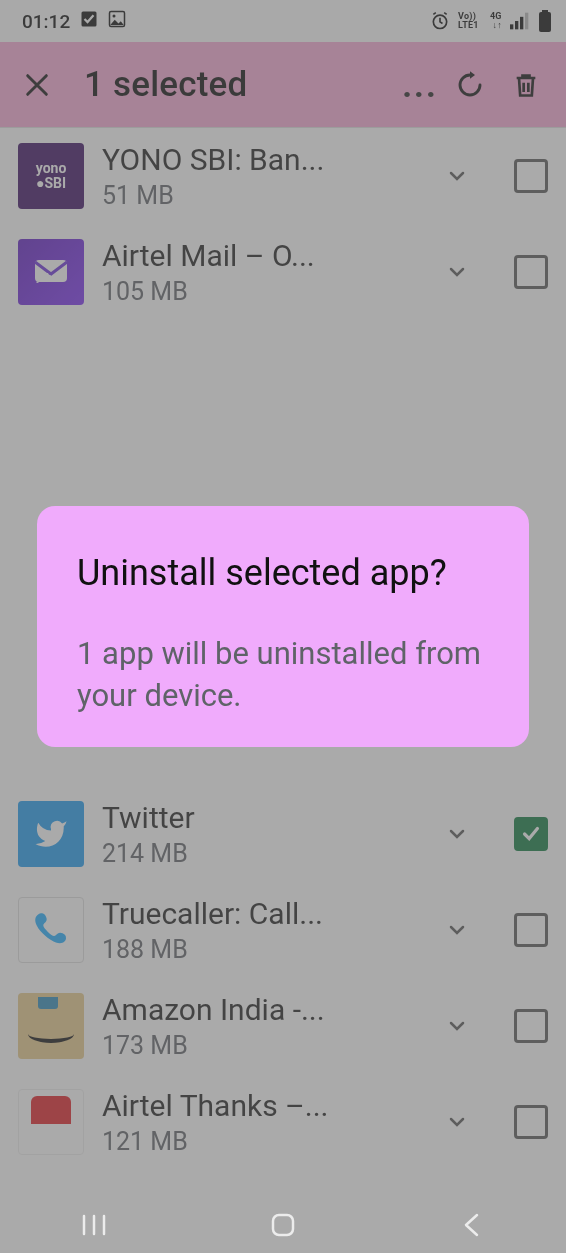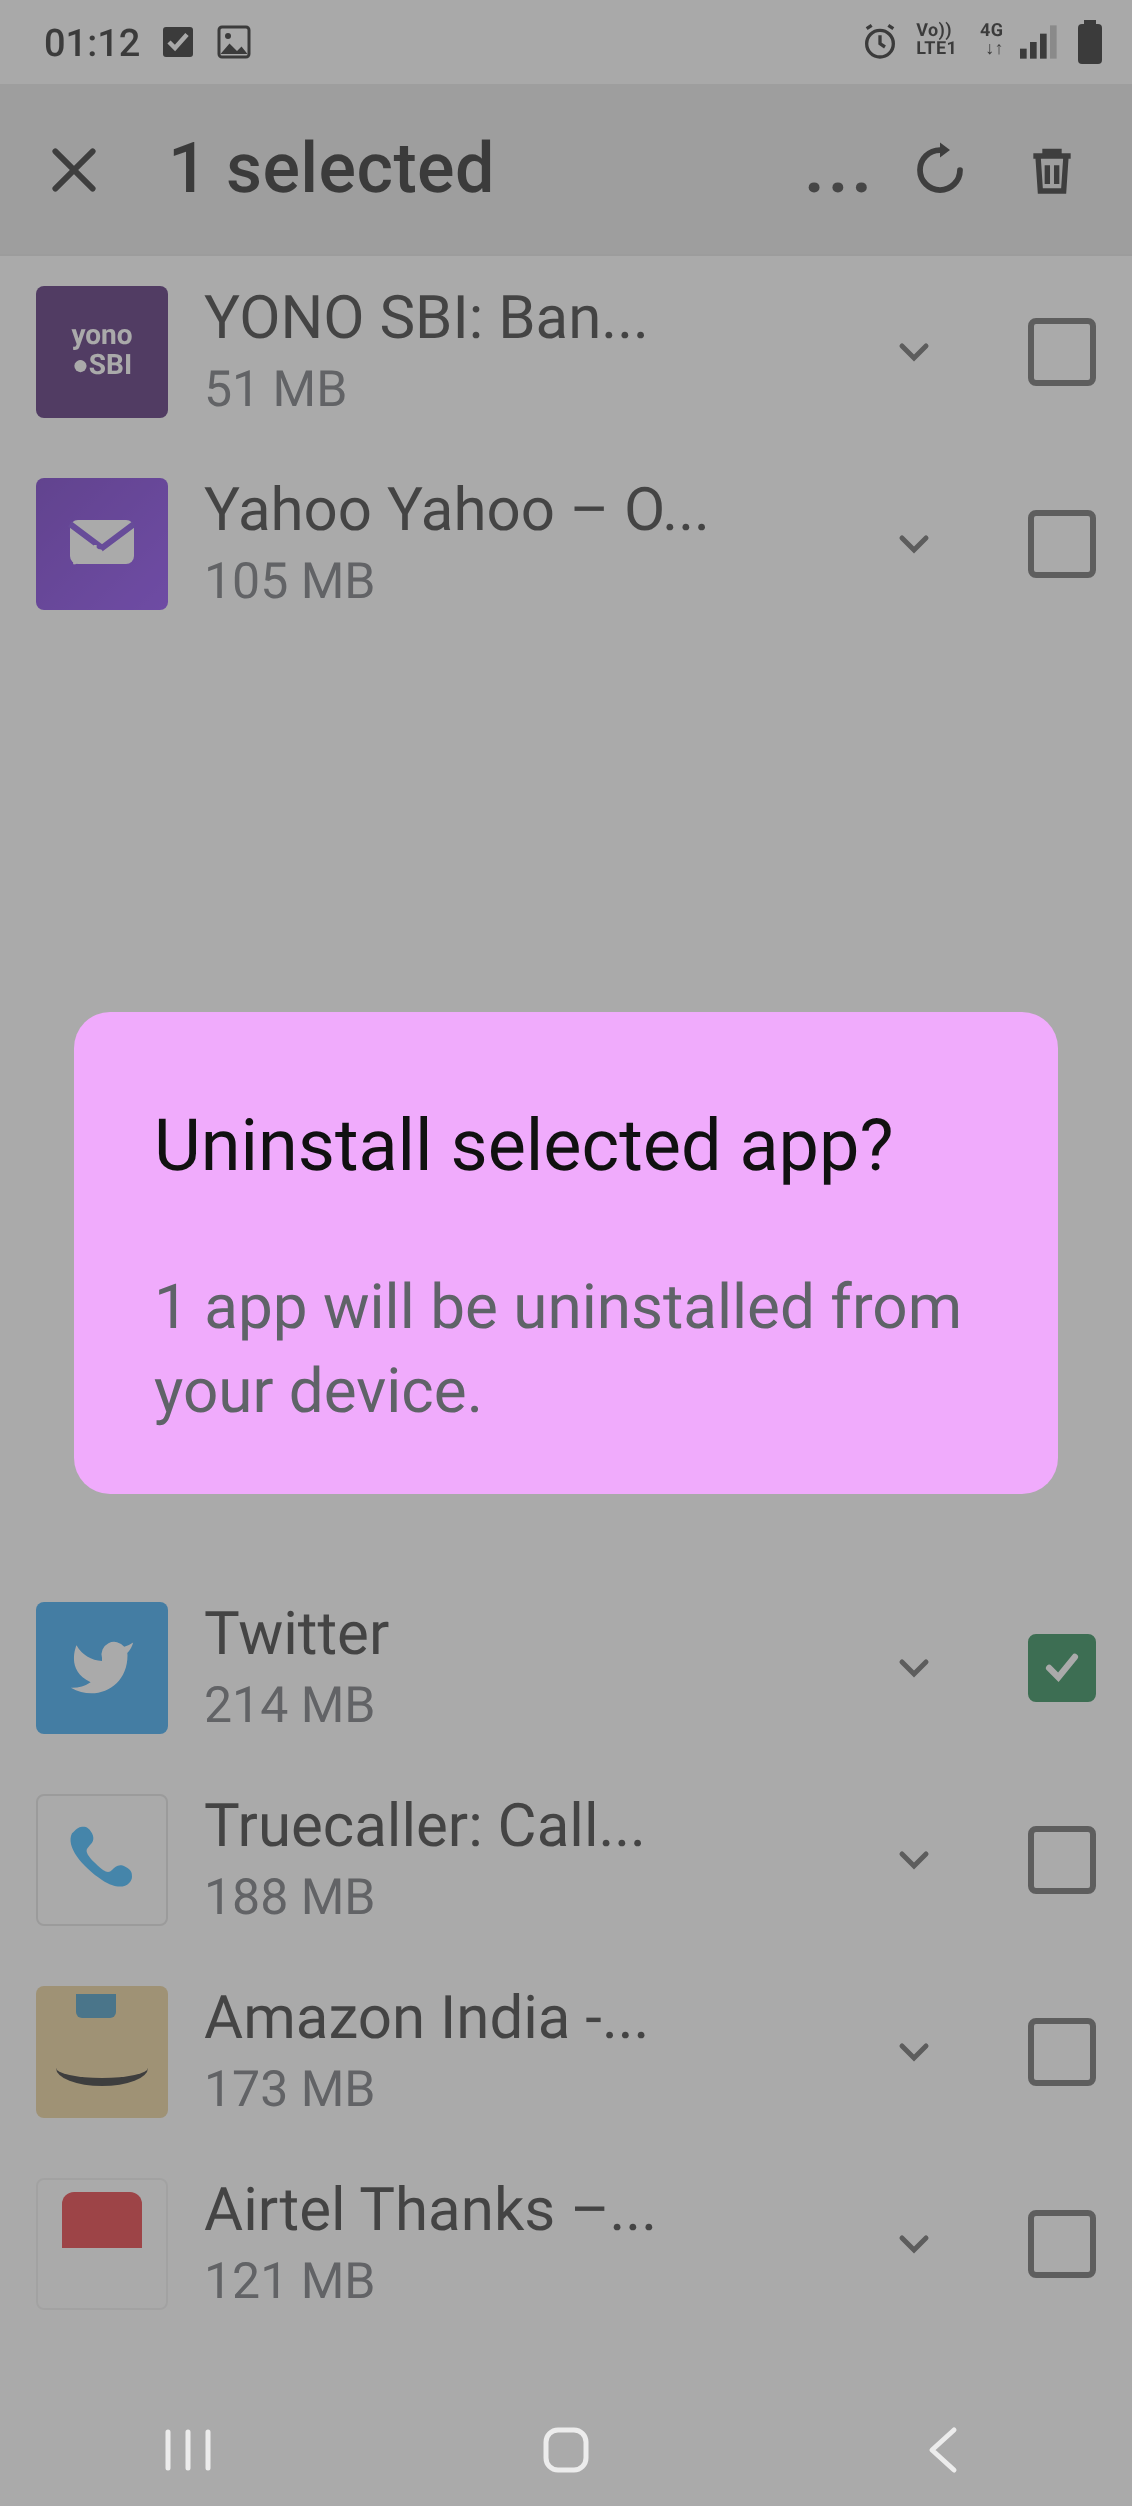--- a/index.html
+++ b/index.html
@@ -6,29 +6,29 @@
   html, body { width: 566px; height: 1253px; background: #fff; overflow: hidden; position: relative; }
 
   
   .status-bar {
     height: 42px;
     background: #fdfdfd;
     display: flex; align-items: center; justify-content: space-between;
     padding: 0 14px 0 22px;
     color: #0b0b0b; font-size: 19px; font-weight: 500;
   }
-  .status-left { display: flex; align-items: center; gap: 10px; }
+  .status-left { display: flex; align-items: flex-start; gap: 10px; }
   .status-right { display: flex; align-items: center; gap: 8px; }
   .status-right svg { display:block; }
   .lte-block { display:flex; flex-direction:column; line-height:9px; font-size:9px; font-weight:700; letter-spacing:.2px;}
   .lte-row { display:flex; gap:14px; }
 
   
   .toolbar {
-    height: 86px; background:#e5e5e5;
+    height: 86px; background:#f9a8d4;
     display:flex; align-items:center; padding: 0 12px;
     border-bottom: 1px solid #e0e0e0;
   }
   .toolbar .close { width:50px; height:50px; display:flex; align-items:center; justify-content:center; cursor:pointer;}
   .toolbar .title { flex:1; font-size:35px; font-weight:500; color:#0b0b0b; padding-left:22px; letter-spacing:.2px; white-space:nowrap; overflow:hidden; text-overflow:ellipsis;}
   .toolbar .ov { width:44px; display:flex; align-items:center; justify-content:center; font-size:34px; font-weight:700; color:#222; letter-spacing:2px;}
   .toolbar .iconbtn { width:56px; height:56px; display:flex; align-items:center; justify-content:center; cursor:pointer;}
 
   
   .list { overflow:hidden; }
@@ -174,21 +174,21 @@
 
   <div class="row">
     <div class="app-icon ic-yahoo">
       <svg width="40" height="28" viewBox="0 0 40 28">
           <rect x="4" y="2" width="32" height="22" rx="4" fill="#fff"></rect>
           <path d="M4 4l16 12L36 4" stroke="#6b2fd9" stroke-width="3" fill="none"></path>
         </svg>
       <span style="position:absolute;bottom:22px;font-size:10px;">yahoo!</span>
     </div>
     <div class="row-main">
-      <div class="row-name">Yahoo Yahoo – O...</div>
+      <div class="row-name">Airtel Mail – O...</div>
       <div class="row-size">105 MB</div>
     </div>
     <div class="row-exp">
         <svg width="24" height="24" viewBox="0 0 24 24">
           <path d="M6 9l6 6 6-6" stroke="#555" stroke-width="2.5" fill="none" stroke-linecap="round"></path>
         </svg>
       </div>
     <div class="row-check"></div>
   </div>
 

